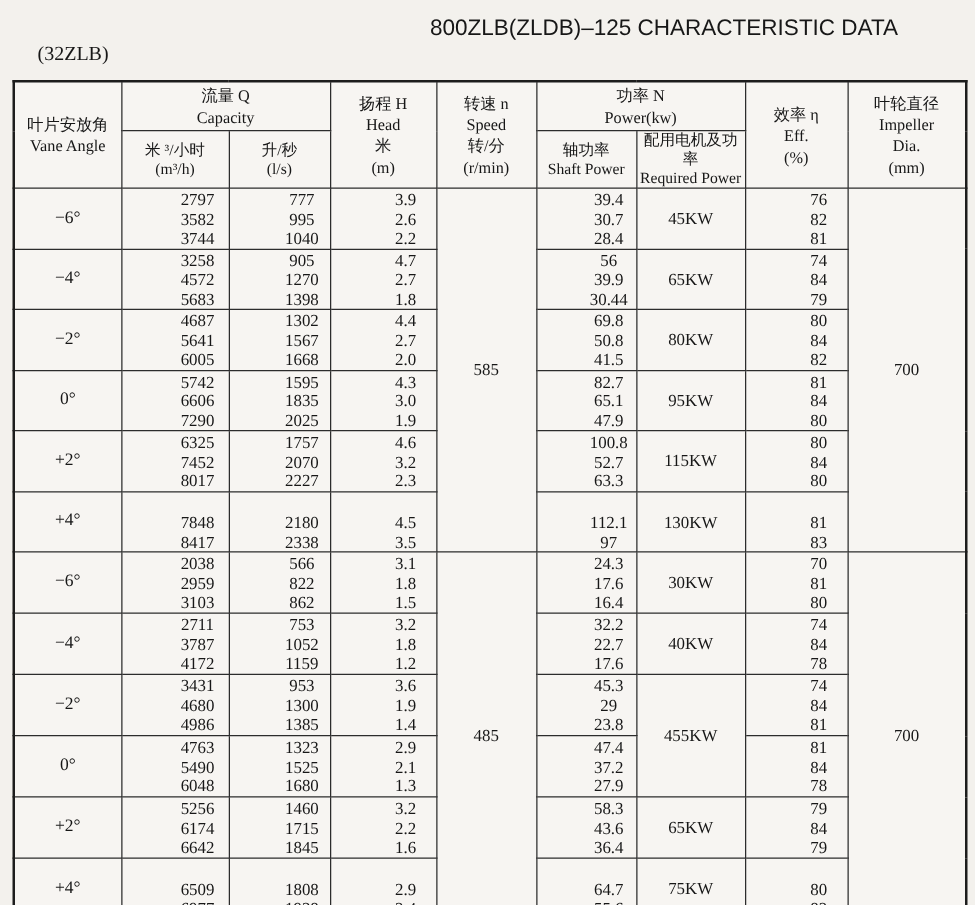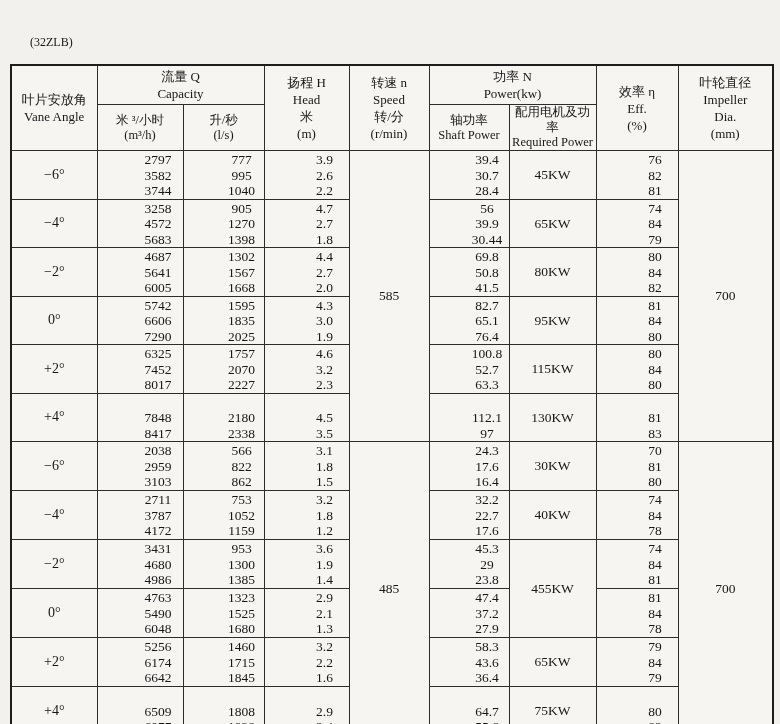--- a/index.html
+++ b/index.html
@@ -22,21 +22,21 @@
     top: 10px;
     font-size: 19px;
     font-weight: bold;
     letter-spacing: 0.5px;
     white-space: nowrap;
   }
   .title-sub {
     position: absolute;
     left: 30px;
     top: 35px;
-    font-size: 12px;
+    font-size: 16px;
   }
   .title-en {
     position: absolute;
     left: 344px;
     top: 12px;
     font-size: 18px;
     font-family: "Liberation Sans", "DejaVu Sans", sans-serif;
     white-space: nowrap;
   }
   table.char-table {
@@ -85,20 +85,21 @@
     font-size: 14px;
   }
   tbody tr.upper td.angle { height: 47px; }
   tbody tr.lower td.angle { height: 48px; }
 </style>
 </head>
 <body>
 
 <div class="titlebar">
   <div class="title-sub">(32ZLB)</div>
+  <div class="title-en">800ZLB(ZLDB)–125 CHARACTERISTIC DATA</div>
 </div>
 
 <table class="char-table">
   <colgroup>
     <col style="width:86px">
       <col style="width:86px">
       <col style="width:81px">
     <col style="width:85px">
       <col style="width:80px">
       <col style="width:80px">
@@ -207,21 +208,21 @@
 6606
 7290</td>
       <td class="num">1595
 1835
 2025</td>
       <td class="num">4.3
 3.0
 1.9</td>
       <td class="num">82.7
 65.1
-76.4</td>
+47.9</td>
       <td class="mid">95KW</td>
       <td class="num">81
 84
 80</td>
     </tr>
     <tr class="upper">
       <td class="angle">+2°</td>
       <td class="num">6325
 7452
 8017</td>

